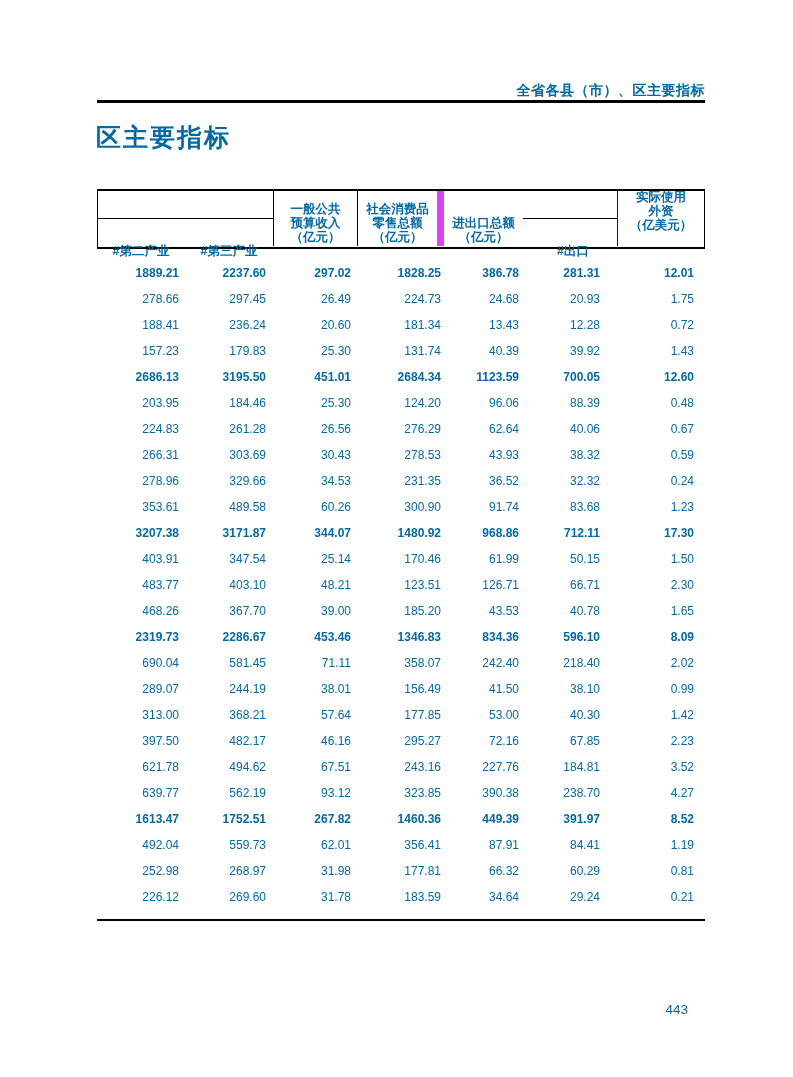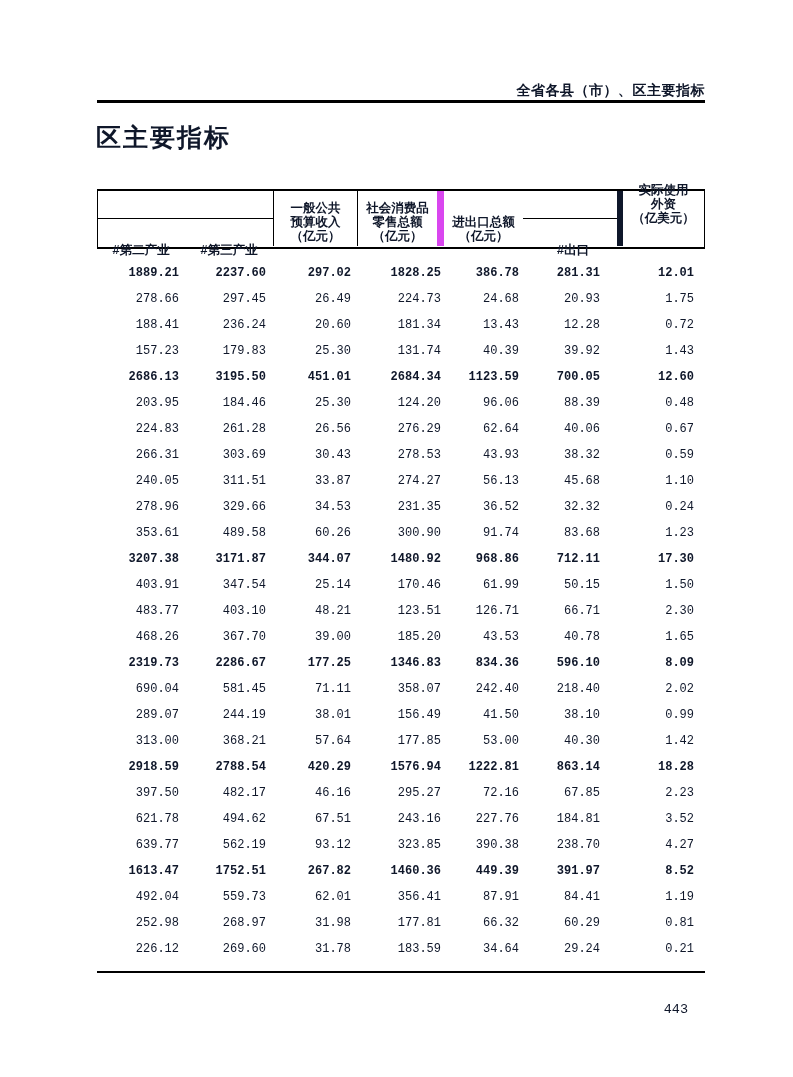--- a/index.html
+++ b/index.html
@@ -1,18 +1,18 @@
 <!DOCTYPE html>
 <html><head>
 <meta charset="utf-8">
 <style>
   html,body{margin:0;padding:0;background:#888;}
   .page{
     position:relative;width:793px;height:1077px;background:#ffffff;
-    font-family:Liberation Mono, monospace;color:#0f172a;overflow:hidden;
+    font-family:Liberation Sans, sans-serif;color:#0369a1;overflow:hidden;
   }
   .running-head{
     position:absolute;top:82px;left:97px;width:608px;
     text-align:right;font-size:14px;font-weight:bold;letter-spacing:.5px;
   }
   .head-rule{position:absolute;top:100px;left:97px;width:608px;height:3px;background:#000;}
   .doc-title{
     position:absolute;top:121px;left:96px;margin:0;
     font-size:25px;font-weight:bold;letter-spacing:2px;
   }
@@ -30,21 +30,21 @@
       white-space:pre-line;box-sizing:border-box;}
   .hc.mid{align-items:center;margin-top:32px;}
   .h-span12{grid-area:1/1/2/3;border-bottom:1px solid #000;}
   .h-c1{grid-area:2/1/3/2;border-right:1px solid #000;}
   .h-c2{grid-area:2/2/3/3;}
   .h-c3{grid-area:1/3/3/4;border-left:1px solid #000;border-right:1px solid #000;padding-bottom:2px;}
   .h-c4{grid-area:1/4/3/5;border-right:7px solid #d946ef;padding-bottom:2px;}
   .h-c5{grid-area:1/5/3/6;padding-bottom:2px;}
   .h-c6top{grid-area:1/6/2/7;border-bottom:1px solid #000;}
   .h-c6{grid-area:2/6/3/7;border-left:6px solid #22c55e;}
-  .h-c7{grid-area:1/7/3/8;border-left:6px solid #0f172a;padding-bottom:20px;}
+  .h-c7{grid-area:1/7/3/8;border-left:1px solid #0f172a;padding-bottom:14px;}
   .tbody{
     box-sizing:border-box;width:608px;padding:11px 1px 9px;
     border-bottom:2.5px solid #000;
   }
   .tr{
     display:grid;height:26px;align-items:center;
     grid-template-columns:87px 88px 85px 86px 79px 94px 87px;
     font-size:12px;
   }
   .tr.bold{font-weight:bold;}
@@ -157,29 +157,20 @@
         <div class="tr">
     <span class="td c1">266.31</span>
     <span class="td c2">303.69</span>
     <span class="td c3">30.43</span>
     <span class="td c4">278.53</span>
     <span class="td c5">43.93</span>
     <span class="td c6">38.32</span>
     <span class="td c7">0.59</span>
   </div>
         <div class="tr">
-    <span class="td c1">240.05</span>
-    <span class="td c2">311.51</span>
-    <span class="td c3">33.87</span>
-    <span class="td c4">274.27</span>
-    <span class="td c5">56.13</span>
-    <span class="td c6">45.68</span>
-    <span class="td c7">1.10</span>
-  </div>
-        <div class="tr">
     <span class="td c1">278.96</span>
     <span class="td c2">329.66</span>
     <span class="td c3">34.53</span>
     <span class="td c4">231.35</span>
     <span class="td c5">36.52</span>
     <span class="td c6">32.32</span>
     <span class="td c7">0.24</span>
   </div>
         <div class="tr">
     <span class="td c1">353.61</span>
@@ -222,21 +213,21 @@
     <span class="td c2">367.70</span>
     <span class="td c3">39.00</span>
     <span class="td c4">185.20</span>
     <span class="td c5">43.53</span>
     <span class="td c6">40.78</span>
     <span class="td c7">1.65</span>
   </div>
         <div class="tr bold">
     <span class="td c1">2319.73</span>
     <span class="td c2">2286.67</span>
-    <span class="td c3">177.25</span>
+    <span class="td c3">453.46</span>
     <span class="td c4">1346.83</span>
     <span class="td c5">834.36</span>
     <span class="td c6">596.10</span>
     <span class="td c7">8.09</span>
   </div>
         <div class="tr">
     <span class="td c1">690.04</span>
     <span class="td c2">581.45</span>
     <span class="td c3">71.11</span>
     <span class="td c4">358.07</span>
@@ -255,29 +246,20 @@
   </div>
         <div class="tr">
     <span class="td c1">313.00</span>
     <span class="td c2">368.21</span>
     <span class="td c3">57.64</span>
     <span class="td c4">177.85</span>
     <span class="td c5">53.00</span>
     <span class="td c6">40.30</span>
     <span class="td c7">1.42</span>
   </div>
-        <div class="tr bold">
-    <span class="td c1">2918.59</span>
-    <span class="td c2">2788.54</span>
-    <span class="td c3">420.29</span>
-    <span class="td c4">1576.94</span>
-    <span class="td c5">1222.81</span>
-    <span class="td c6">863.14</span>
-    <span class="td c7">18.28</span>
-  </div>
         <div class="tr">
     <span class="td c1">397.50</span>
     <span class="td c2">482.17</span>
     <span class="td c3">46.16</span>
     <span class="td c4">295.27</span>
     <span class="td c5">72.16</span>
     <span class="td c6">67.85</span>
     <span class="td c7">2.23</span>
   </div>
         <div class="tr">

